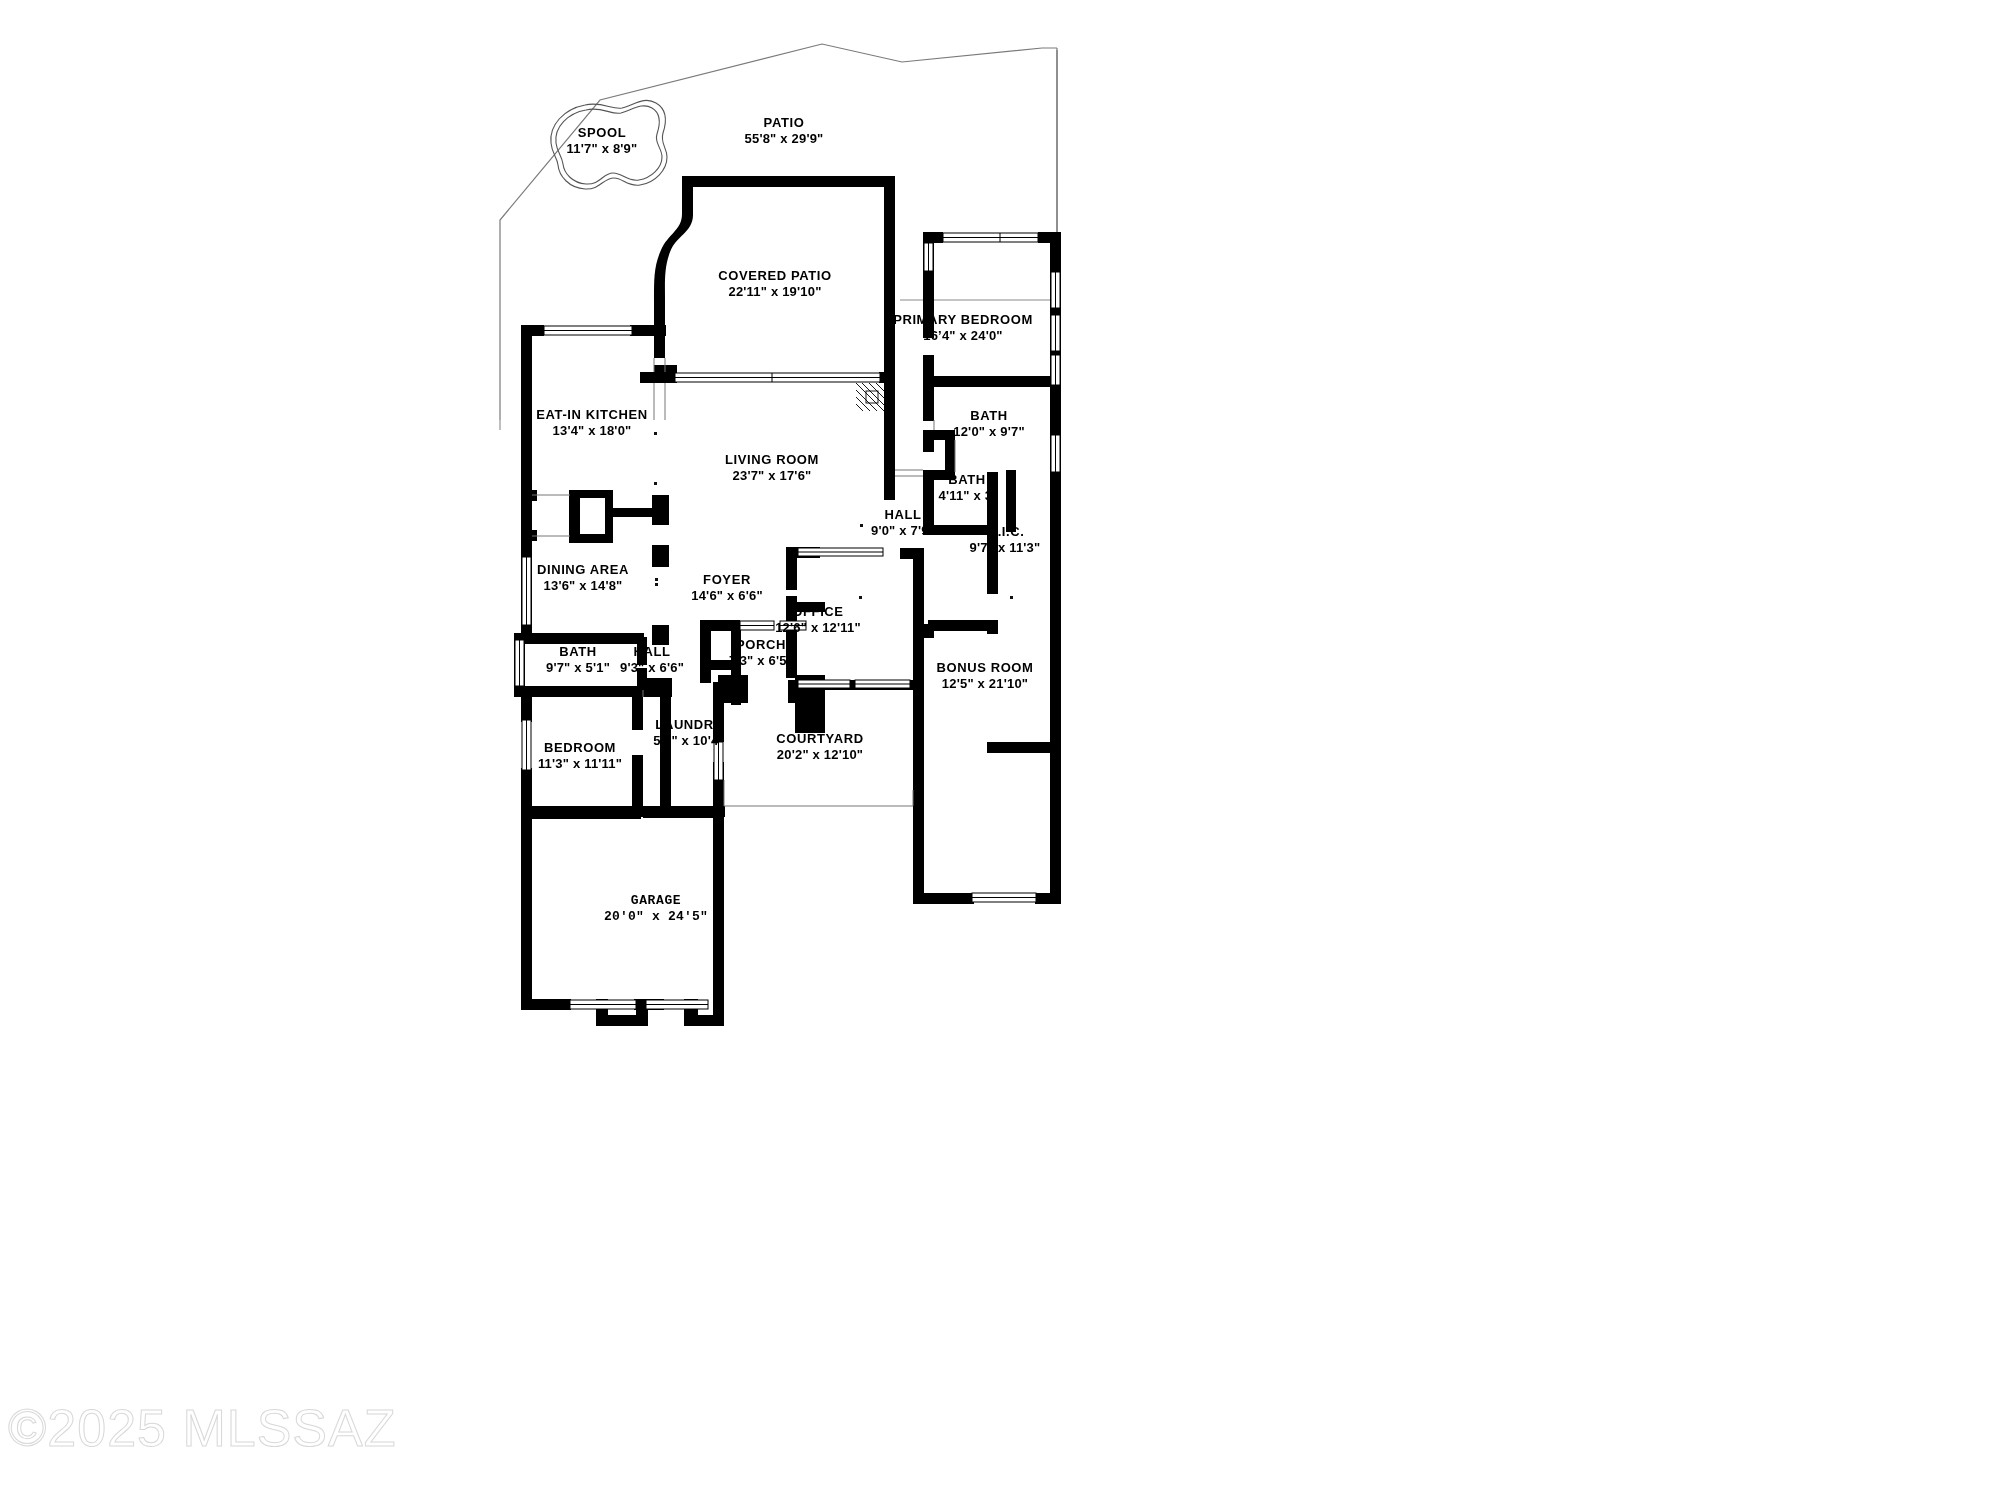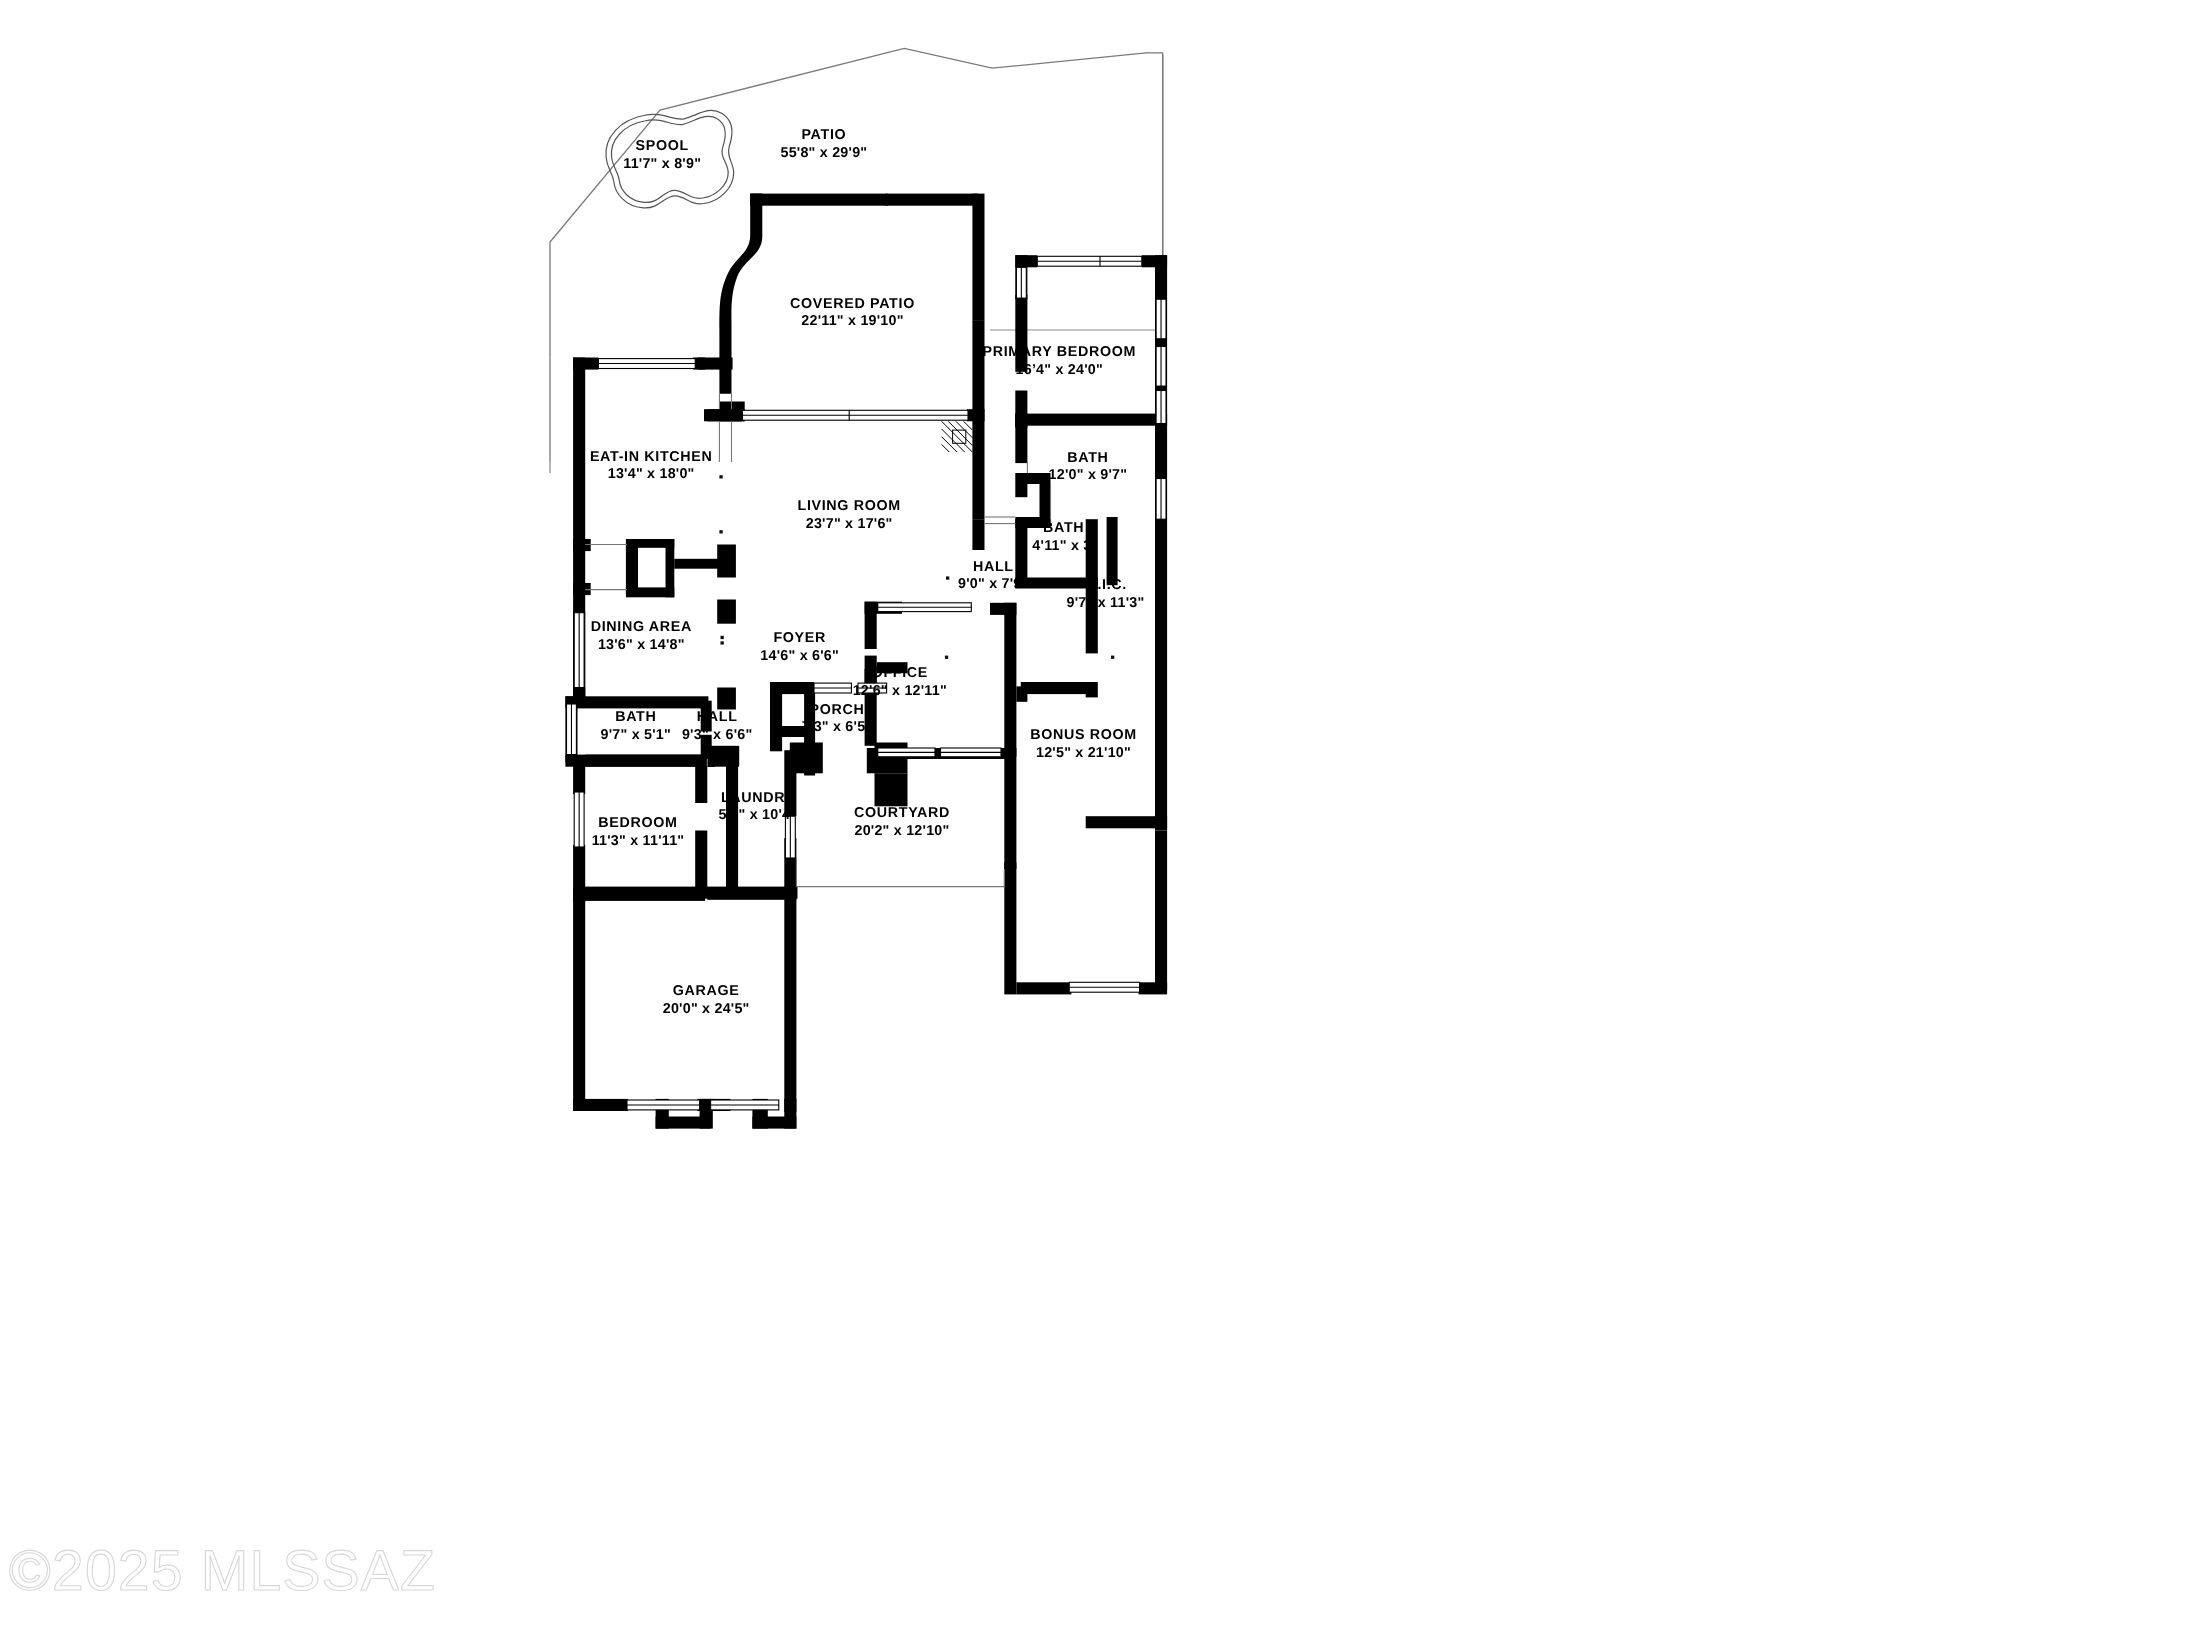--- a/index.html
+++ b/index.html
@@ -339,21 +339,21 @@
       <rect x="655" y="583" width="3" height="3"></rect>
       <rect x="859" y="596" width="3" height="3"></rect>
       <rect x="1010" y="596" width="3" height="3"></rect>
     </g>
   </svg>
 
   <div class="room-label" style="left:602px; top:141px;">
     <span class="rl-name">SPOOL</span>
     <span class="rl-dim">11'7" x 8'9"</span>
   </div>
-  <div class="room-label" style="left:749px; top:131px;">
+  <div class="room-label" style="left:784px; top:131px;">
     <span class="rl-name">PATIO</span>
     <span class="rl-dim">55'8" x 29'9"</span>
   </div>
   <div class="room-label" style="left:775px; top:284px;">
     <span class="rl-name">COVERED PATIO</span>
     <span class="rl-dim">22'11" x 19'10"</span>
   </div>
   <div class="room-label" style="left:963px; top:328px;">
     <span class="rl-name">PRIMARY BEDROOM</span>
     <span class="rl-dim">16’4" x 24'0"</span>
@@ -415,19 +415,19 @@
     <span class="rl-dim">5'8" x 10'4"</span>
   </div>
   <div class="room-label" style="left:820px; top:747px;">
     <span class="rl-name">COURTYARD</span>
     <span class="rl-dim">20'2" x 12'10"</span>
   </div>
   <div class="room-label" style="left:580px; top:756px;">
     <span class="rl-name">BEDROOM</span>
     <span class="rl-dim">11'3" x 11'11"</span>
   </div>
-  <div class="room-label" style="left:642px; top:909px;">
+  <div class="room-label" style="left:656px; top:909px;font-family:Liberation Mono, monospace;">
     <span class="rl-name">GARAGE</span>
     <span class="rl-dim">20'0" x 24'5"</span>
   </div>
 
   <div class="watermark">©2025 MLSSAZ</div>
 </div>
 
 </body></html>

